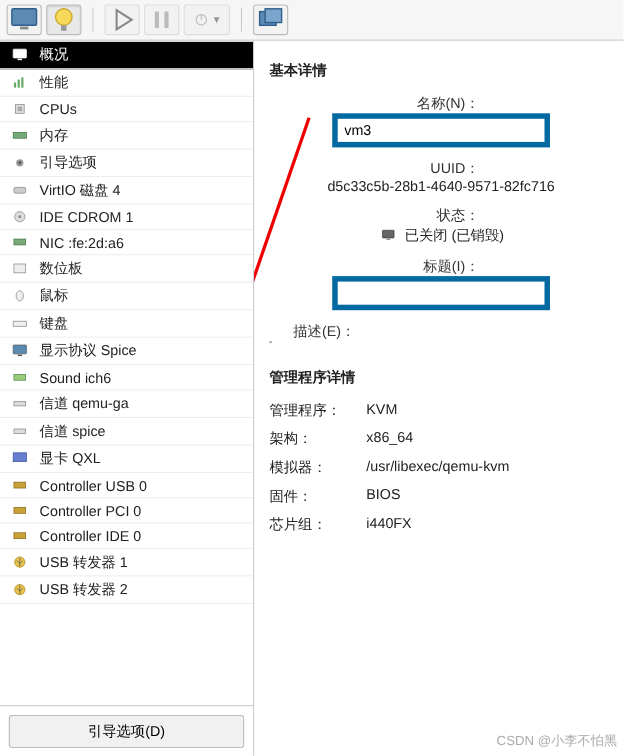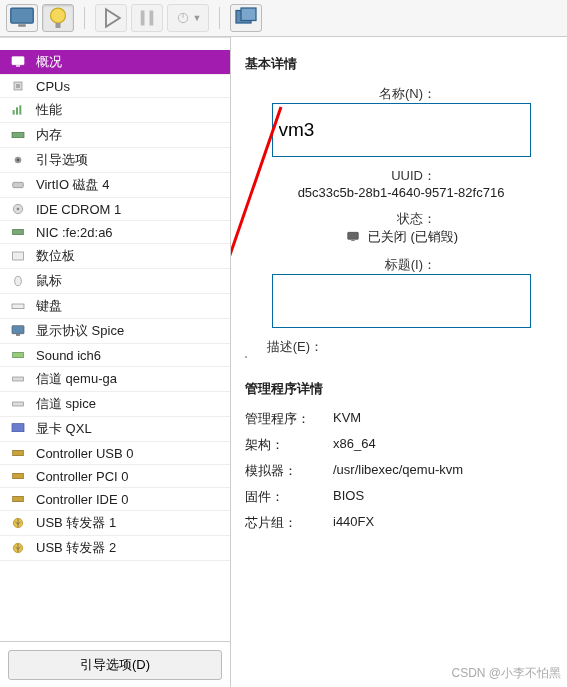--- a/index.html
+++ b/index.html
@@ -56,23 +56,22 @@
   }
   .sb-item {
     display: flex;
     align-items: center;
     padding: 3px 8px;
     gap: 8px;
     cursor: pointer;
     border-bottom: 1px solid #eee;
   }
   .sb-item.selected {
-    background: #a21caf;
+    background: #000000;
     color: #fff;
-    margin-top: 12px;
   }
   .sb-icon {
     width: 20px;
     height: 16px;
     display: flex;
     align-items: center;
     justify-content: center;
   }
   .sb-icon svg { width:18px; height:16px; }
   .sb-add {
@@ -106,24 +105,24 @@
   .form-label {
     width: 78px;
     text-align: right;
     padding-right: 8px;
     color: #333;
   }
   .form-value { flex:1; color:#222; }
   .form-input {
     flex: 1;
     min-width: 0;
-    border: 1px solid #0369a1;
+    border: 5px solid #0369a1;
     background: #fff;
-    padding: 15px 6px;
-    font-size: 19px;
+    padding: 3px 6px;
+    font-size: 13px;
   }
   .form-textarea {
     flex: 1;
     min-width: 0;
     height: 54px;
     border: 1px solid #aaa;
     background: #fff;
   }
   .status-box {
     display:flex; align-items:center; gap:6px;
@@ -197,35 +196,35 @@
             <svg viewBox="0 0 24 24">
               <rect x="3" y="4" width="18" height="12" rx="1" fill="#fff" stroke="#fff"></rect>
               <rect x="9" y="17" width="6" height="2" fill="#fff"></rect>
             </svg>
           </span>
           <span>概况</span>
         </div>
         <div class="sb-item">
           <span class="sb-icon">
             <svg viewBox="0 0 24 24">
-              <rect x="6" y="6" width="12" height="12" fill="#ddd" stroke="#888"></rect>
-              <rect x="9" y="9" width="6" height="6" fill="#aaa"></rect>
-            </svg>
-          </span>
-          <span>CPUs</span>
-        </div>
-        <div class="sb-item">
-          <span class="sb-icon">
-            <svg viewBox="0 0 24 24">
               <rect x="4" y="12" width="3" height="7" fill="#6a6"></rect>
               <rect x="9" y="8" width="3" height="11" fill="#6a6"></rect>
               <rect x="14" y="5" width="3" height="14" fill="#6a6"></rect>
             </svg>
           </span>
           <span>性能</span>
+        </div>
+        <div class="sb-item">
+          <span class="sb-icon">
+            <svg viewBox="0 0 24 24">
+              <rect x="6" y="6" width="12" height="12" fill="#ddd" stroke="#888"></rect>
+              <rect x="9" y="9" width="6" height="6" fill="#aaa"></rect>
+            </svg>
+          </span>
+          <span>CPUs</span>
         </div>
         <div class="sb-item">
           <span class="sb-icon">
             <svg viewBox="0 0 24 24">
               <rect x="3" y="8" width="18" height="8" fill="#7a7" stroke="#474"></rect>
             </svg>
           </span>
           <span>内存</span>
         </div>
         <div class="sb-item">

